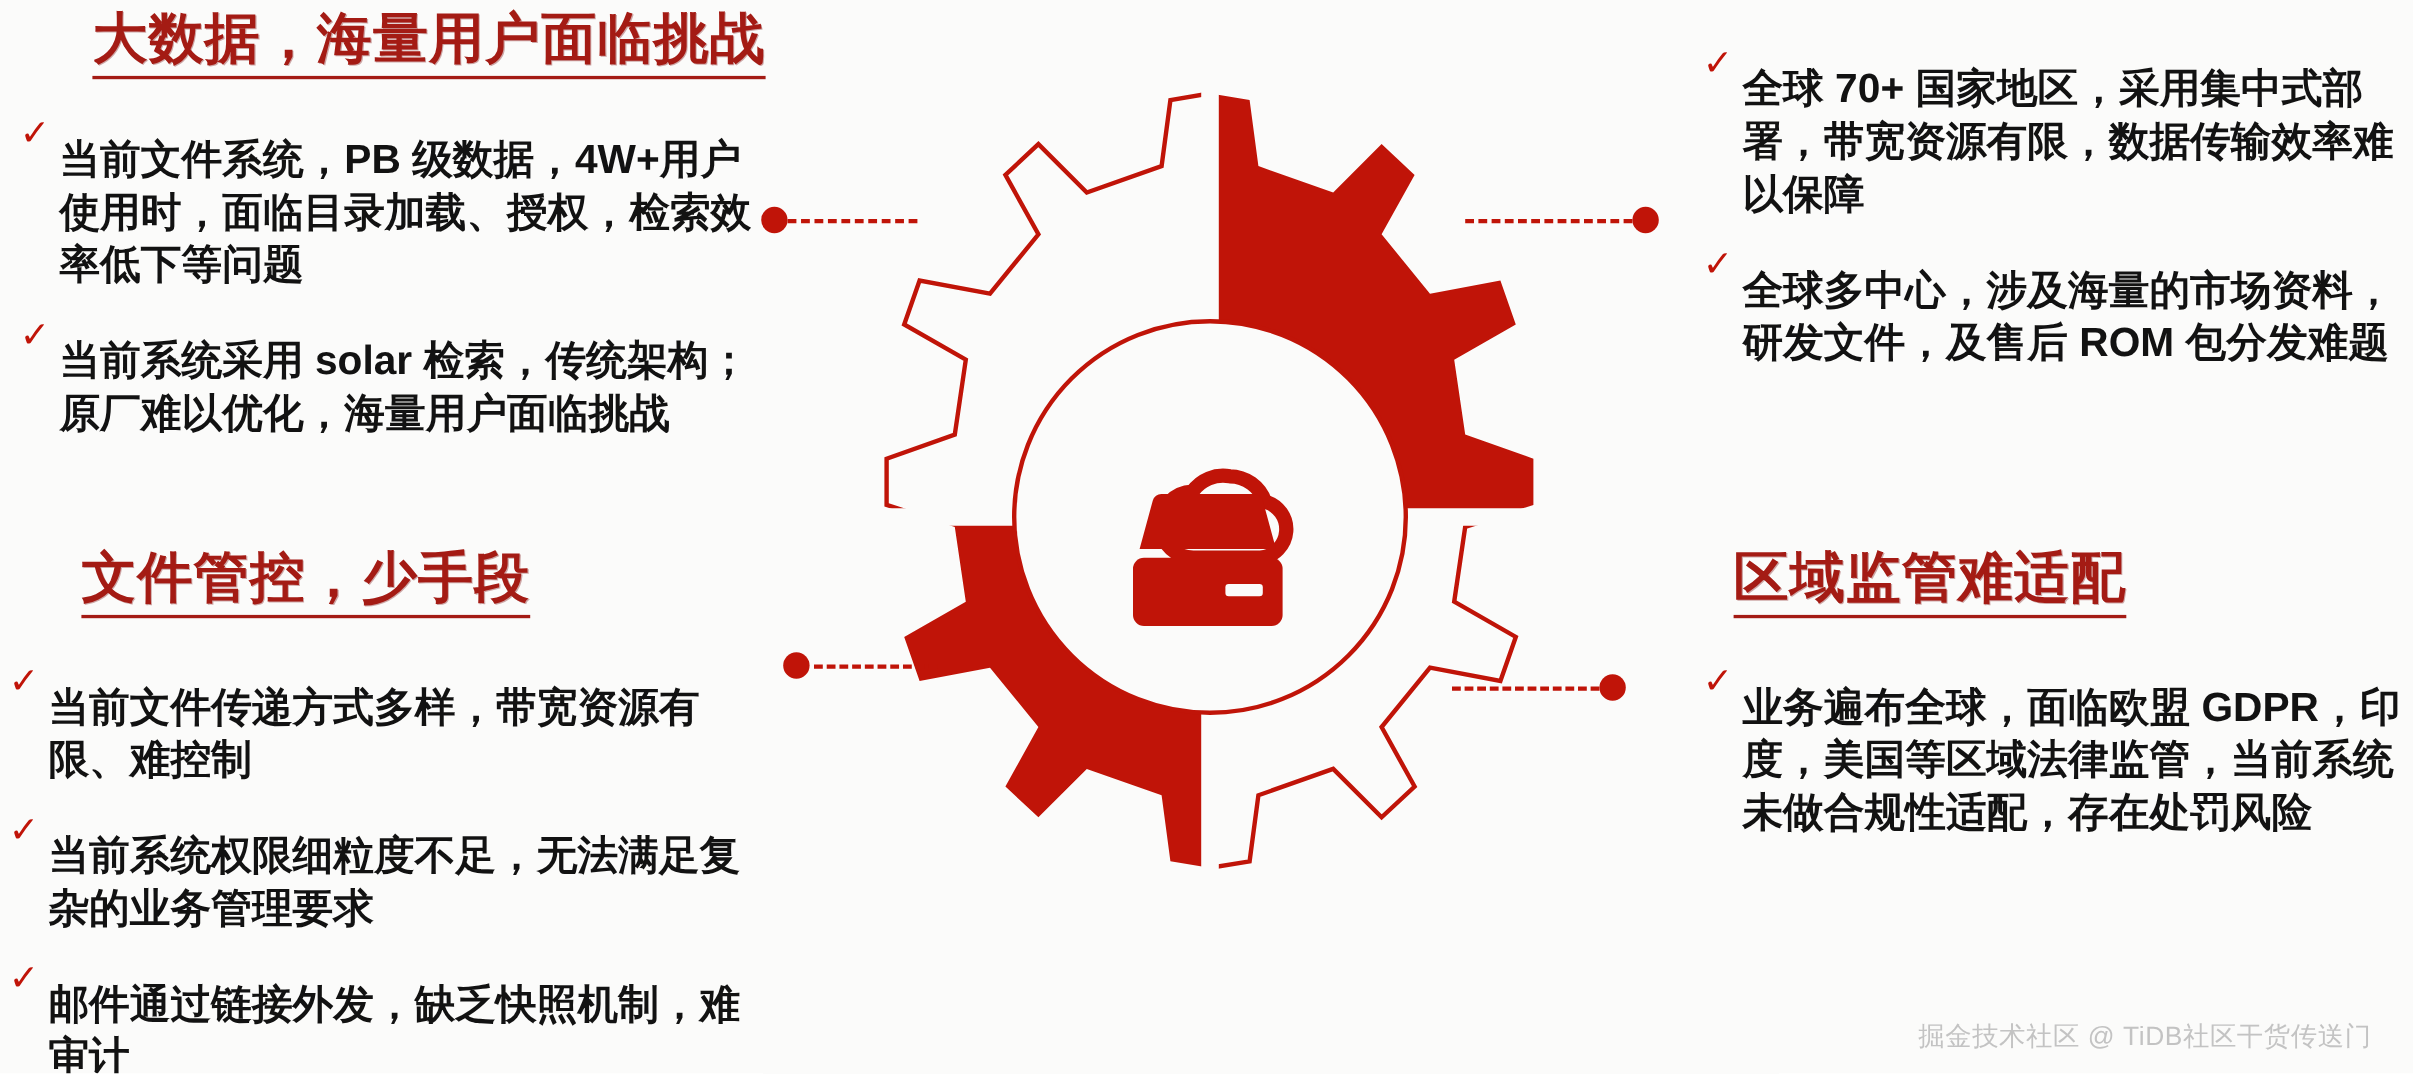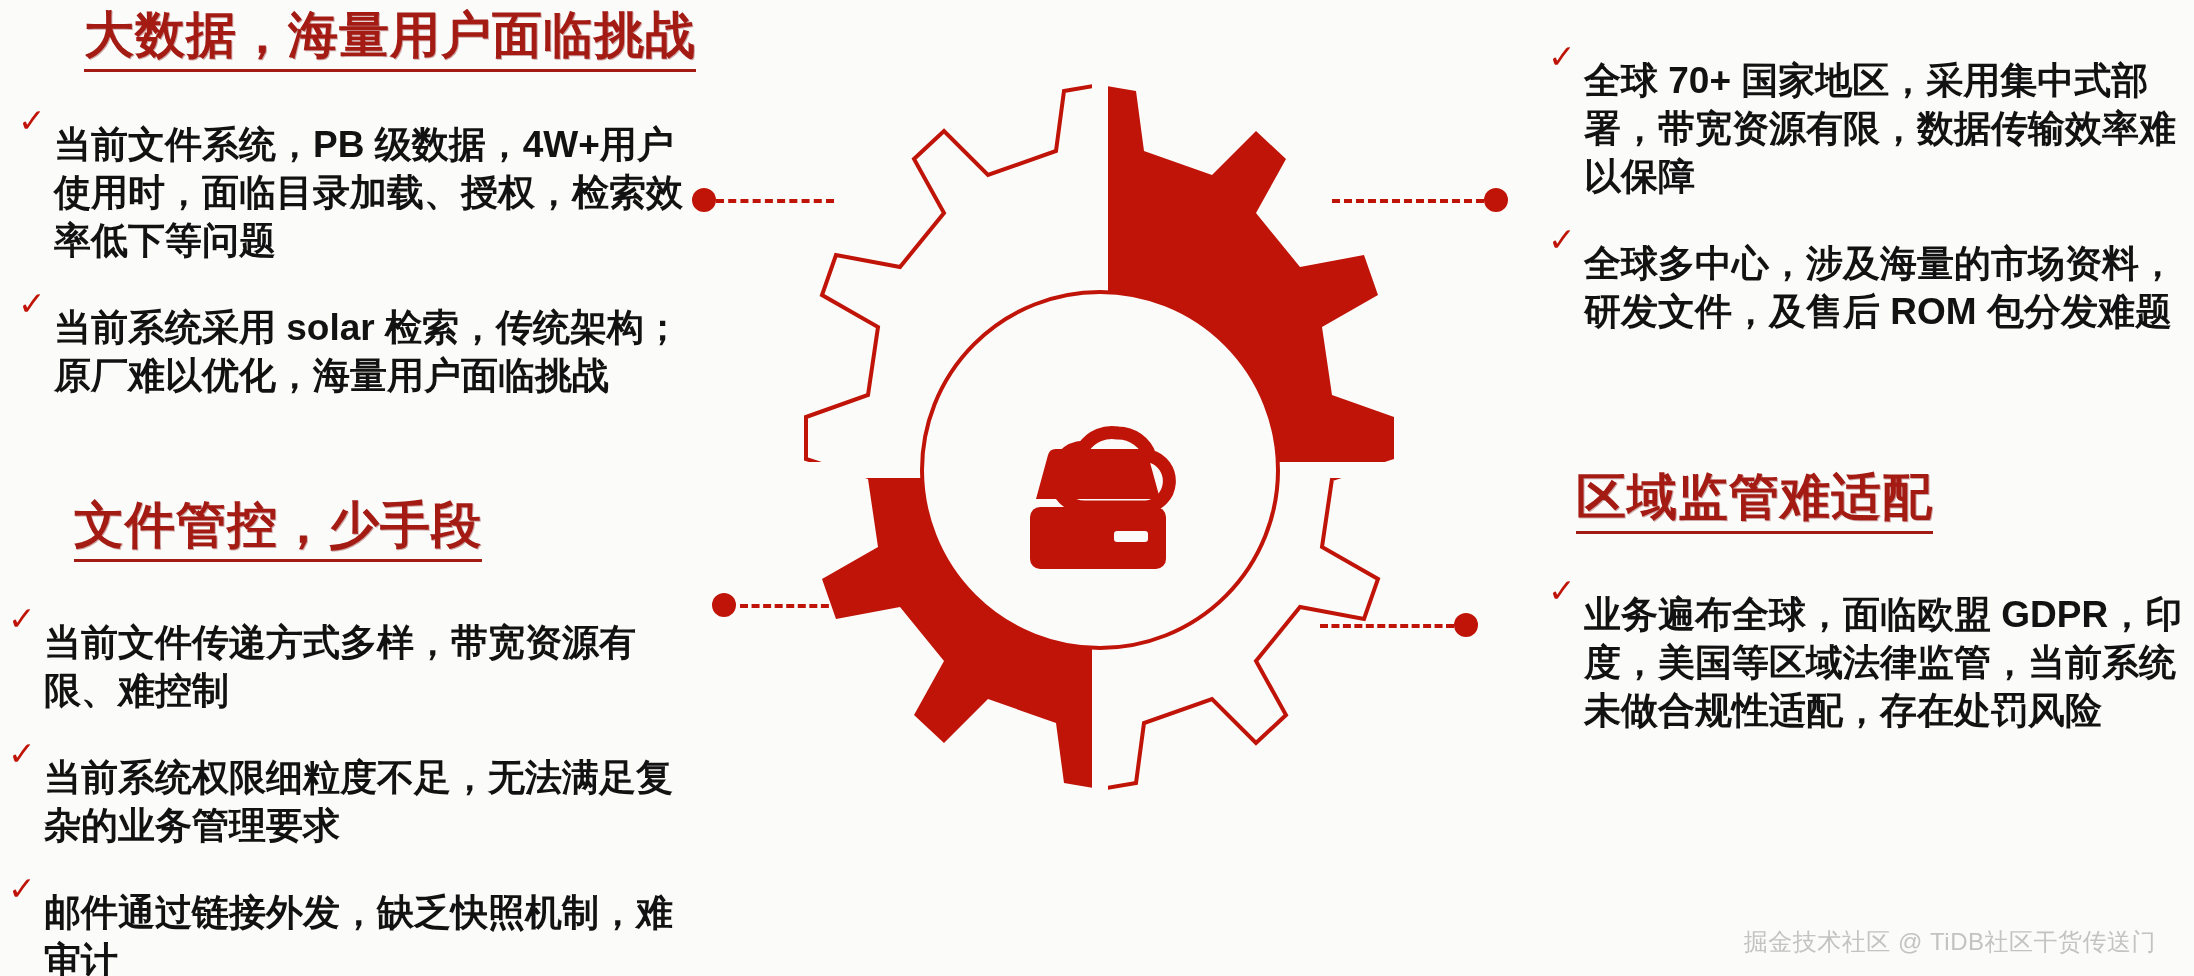--- a/index.html
+++ b/index.html
@@ -55,21 +55,21 @@
   .bullet-text {
     flex: 1 1 auto;
     margin-top: 23px;
   }
 
   
   #block-tl  { left: 18px;  top: 8px;   width: 690px; }
   #block-bl  { left: 8px;  top: 498px; width: 690px; }
   
   #block-tr  { left: 1548px; top: 8px;  width: 640px; }
-  #block-br  { left: 1548px; top: 470px; width: 640px; }
+  #block-br  { left: 1548px; top: 498px; width: 640px; }
 
   #block-tl .block-heading,
   #block-bl .block-heading { margin-left: 66px; }
   #block-tr .block-heading,
   #block-br .block-heading { margin-left: 28px; }
 
   .bullets-wrap { margin-top: 26px; }
 
   
   .graphic {

